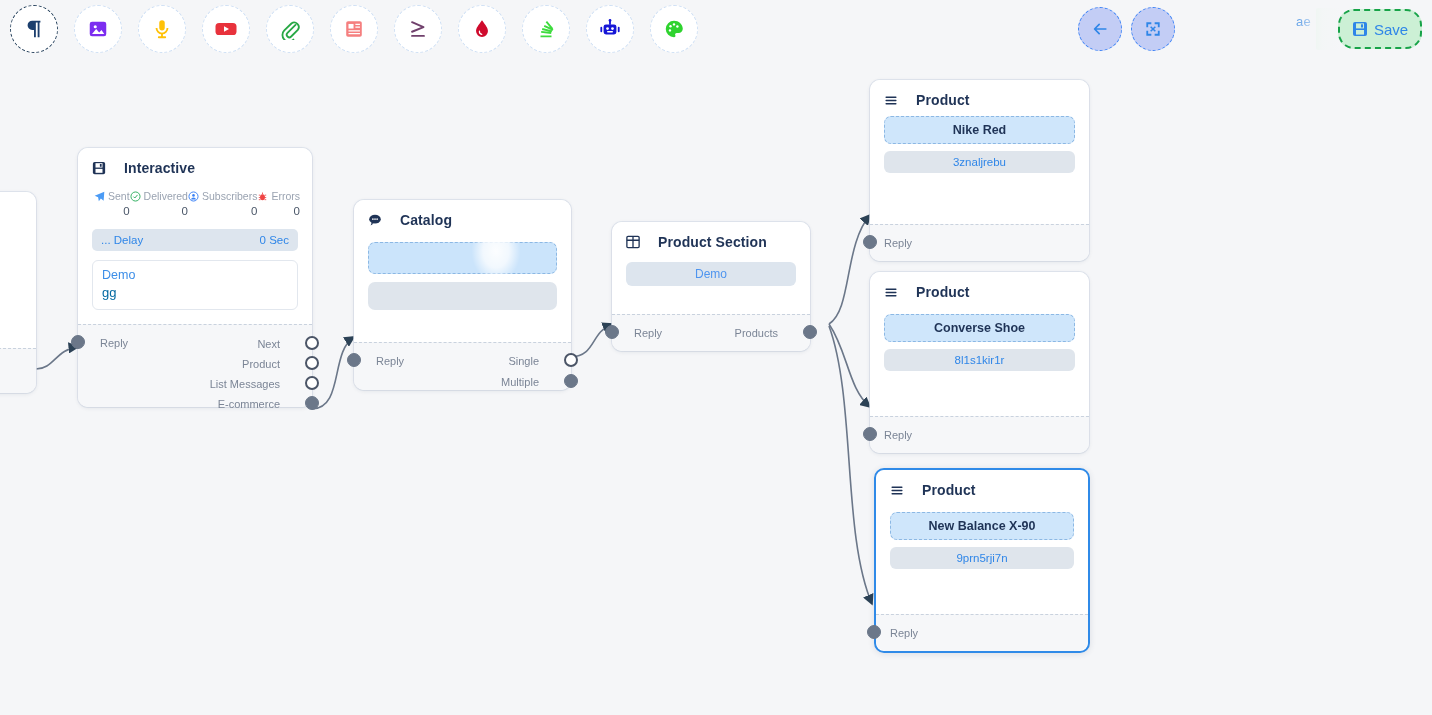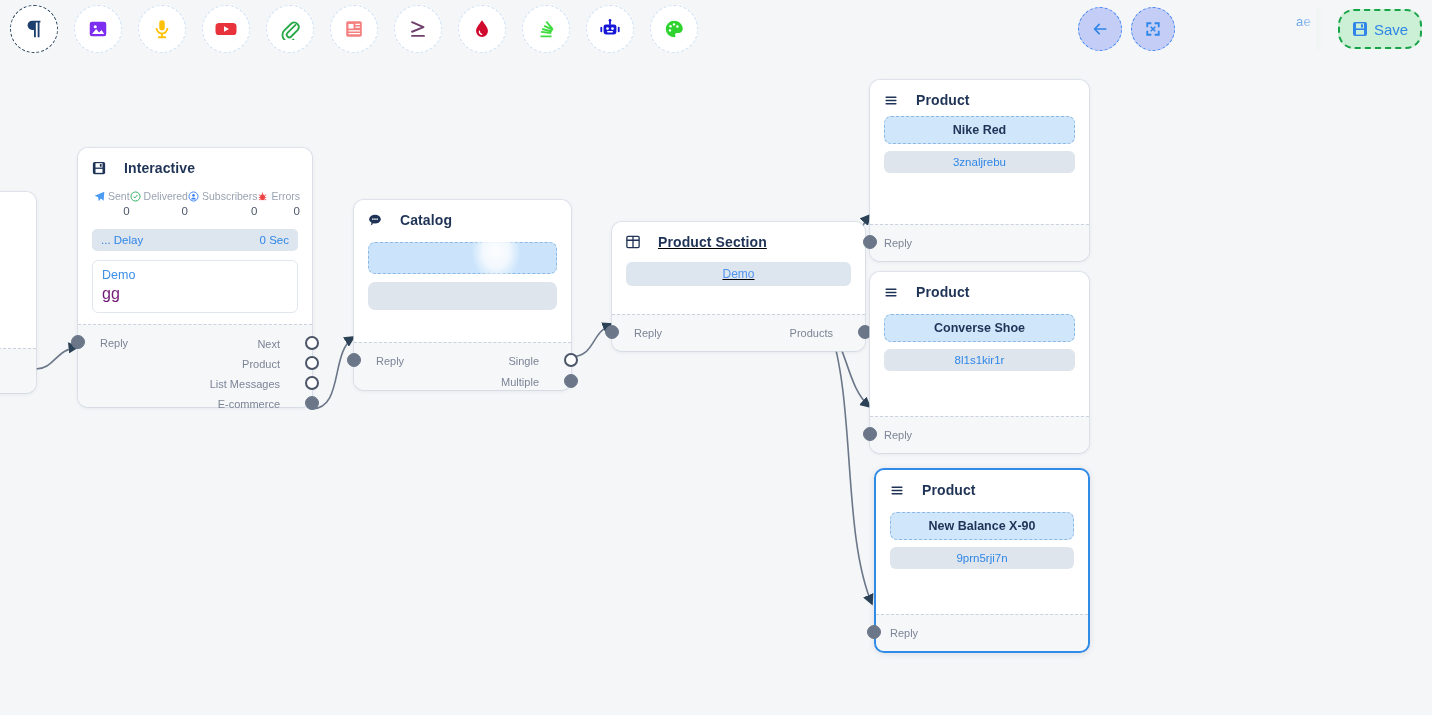--- a/index.html
+++ b/index.html
@@ -90,21 +90,21 @@
   .delay-row{
     margin-top:12px;background:#dde5ee;border-radius:5px;height:22px;
     display:flex;align-items:center;justify-content:space-between;
     padding:0 9px;font-size:11.5px;color:#2f86e8;
   }
   .msg-box{
     margin-top:9px;border:1px solid #e2e7ee;border-radius:6px;background:#fff;
     padding:7px 9px 9px 9px;
   }
   .msg-box .mt{font-size:12.5px;color:#3c8ee8;margin-bottom:3px;}
-  .msg-box .mb{font-size:16px;color:#701a75;}
+  .msg-box .mb{font-size:13px;color:#0369a1;}
 
   
   .sk-blue{
     height:32px;border-radius:7px;background:#cbe4fb;border:1.5px dashed #8cb8e4;
     box-sizing:border-box;
   }
   .sk-gray{height:28px;border-radius:7px;background:#dfe5ec;margin-top:8px;}
   #catalog-blot{
     position:absolute;left:118px;top:26px;width:48px;height:56px;
     background:radial-gradient(ellipse at 50% 45%,rgba(255,255,255,.95) 0%,rgba(255,255,255,.75) 38%,rgba(255,255,255,0) 72%);
@@ -276,21 +276,21 @@
       <span class="port-dot" style="left:-7px;top:10px;"></span>
 
       <span class="port-label" style="right:32px;top:12px;">Single</span>
       <span class="port-dot hollow" style="right:-7px;top:10px;"></span>
 
       <span class="port-label" style="right:32px;top:33px;">Multiple</span>
       <span class="port-dot" style="right:-7px;top:31px;"></span>
     </div>
   </div>
 
-  <div class="node" id="node-product-section" style="left:612px;top:222px;width:253px;text-decoration:underline;">
+  <div class="node" id="node-product-section" style="left:612px;top:222px;width:198px;">
     <div class="node-body" style="height:66px;">
       <div class="node-title">
         <svg width="14" height="14" viewBox="0 0 16 16">
           <rect x="1" y="1.6" width="14" height="12.8" rx="1.3" fill="none" stroke="#1f3356" stroke-width="1.5"></rect>
           <path d="M1 6h14M8 1.6v12.8" stroke="#1f3356" stroke-width="1.5"></path>
         </svg>
         <span>Product Section</span>
       </div>
       <div class="pill-demo">
         <span>Demo</span>

